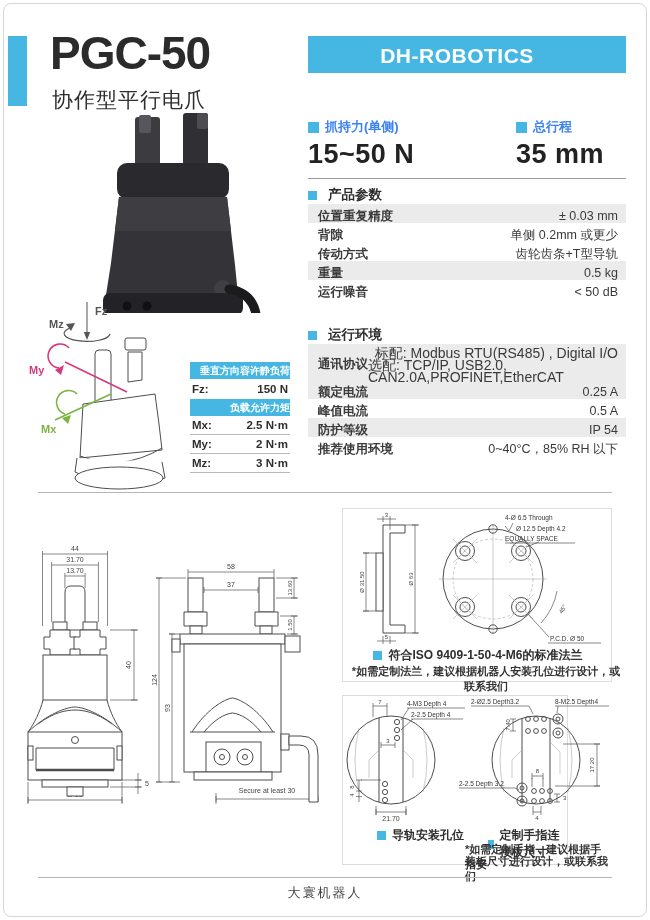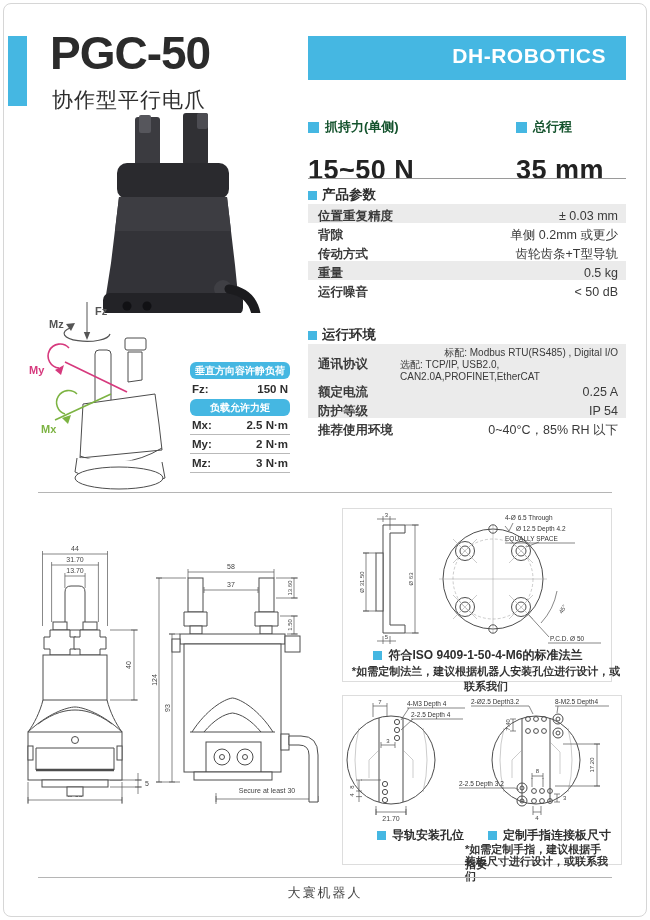--- a/index.html
+++ b/index.html
@@ -6,44 +6,44 @@
   html,body { background:#fff; }
   body { font-family:"Liberation Sans","DejaVu Sans",sans-serif; color:#333; }
   .page { position:relative; width:650px; height:920px; background:#fff; overflow:hidden; }
   .frame { position:absolute; inset:3px; border:1px solid #d6d6d6; border-radius:8px; pointer-events:none; }
   .abs { position:absolute; }
 
   
   .accent-bar { left:8px; top:36px; width:19px; height:70px; background:var(--accent,#45B7E2); }
   .model-title { left:50px; top:26px; font-size:46px; font-weight:bold; color:#2b2b2b; letter-spacing:-1px;text-align:center; }
   .model-subtitle { left:52px; top:86px; font-size:21px; color:#2e2e2e; letter-spacing:1px; }
-  .brand-banner { left:308px; top:36px; width:318px; height:44px; background:var(--accent,#45B7E2);
-    color:#fff; font-size:21px; font-weight:bold; text-align:right; line-height:40px; padding-right:20px; letter-spacing:.5px; }
+  .brand-banner { left:308px; top:36px; width:318px; height:37px; background:var(--accent,#45B7E2);
+    color:#fff; font-size:21px; font-weight:bold; text-align:center; line-height:40px; padding-right:20px; letter-spacing:.5px; }
 
   
-  .hl-label { display:flex; align-items:center; gap:6px; font-size:13px; font-weight:bold; color:#14532d; }
-  .hl-value { font-size:27px; font-weight:bold; color:#222; margin-top:19px; letter-spacing:.5px; }
+  .hl-label { display:flex; align-items:center; gap:6px; font-size:13px; font-weight:bold; color:#3b82f6; }
+  .hl-value { font-size:27px; font-weight:bold; color:#222; margin-top:3px; letter-spacing:.5px; }
   .sq { display:inline-block; background:var(--accent,#45B7E2); }
   .sq11 { width:11px; height:11px; }
   .sq9 { width:9px; height:9px; }
   .divider { height:1px; background:#9a9a9a; }
 
   
-  .sec-head { display:flex; align-items:center; gap:5px; font-size:13.5px; font-weight:bold; color:#2e2e2e; }
+  .sec-head { display:flex; align-items:center; gap:11px; font-size:13.5px; font-weight:bold; color:#2e2e2e; }
   .spec-table { width:318px; }
   .trow { display:flex; justify-content:space-between; align-items:center; height:19px; padding:5px 8px 0 10px; font-size:12.5px; }
   .trow.gray { background:var(--row-gray,#EBEBEB); }
   .tlabel { font-weight:bold; color:#3a3a3a; white-space:nowrap; }
   .tvalue { color:#3a3a3a; white-space:nowrap; }
   .trow.comm { height:36px; }
-  .comm-val { display:flex; flex-direction:column; align-items:flex-end; font-size:10px; line-height:12px; color:#3a3a3a;margin-left:32px; }
+  .comm-val { display:flex; flex-direction:column; align-items:flex-end; font-size:14px; line-height:12px; color:#3a3a3a; }
 
   
   .load-table { width:100px; font-size:11.5px; }
-  .lt-head { background:var(--accent,#45B7E2); color:#fff; font-weight:bold; font-size:10px; text-align:center; height:17px; line-height:17px;border-radius:6px; }
+  .lt-head { background:var(--accent,#45B7E2); color:#fff; font-weight:bold; font-size:10px; text-align:right; height:17px; line-height:17px; }
   .lt-row { display:flex; justify-content:space-between; align-items:center; height:20px; padding:0 2px; font-weight:bold; color:#2e2e2e; }
   .lt-row.b { border-bottom:1px solid #b9b9b9; height:19px; }
 
   
   .dbox { border:1px solid #ddd; background:#fff; }
   .dcap { display:flex; align-items:center; gap:6px; font-size:12px; font-weight:bold; color:#2e2e2e; }
   .dnote { font-size:11px; font-weight:bold; color:#333; }
 
   
   svg text { font-family:"Liberation Sans","DejaVu Sans",sans-serif; }
@@ -143,20 +143,24 @@
     <div class="trow gray comm">
       <span class="tlabel">通讯协议</span>
       <span class="comm-val">
         <span>标配: Modbus RTU(RS485) , Digital I/O</span>
         <span>选配: TCP/IP, USB2.0, CAN2.0A,PROFINET,EtherCAT</span>
       </span>
     </div>
     <div class="trow gray">
       <span class="tlabel">额定电流</span>
       <span class="tvalue">0.25 A</span>
+    </div>
+    <div class="trow">
+      <span class="tlabel">峰值电流</span>
+      <span class="tvalue">0.5 A</span>
     </div>
     <div class="trow gray">
       <span class="tlabel">防护等级</span>
       <span class="tvalue">IP 54</span>
     </div>
     <div class="trow">
       <span class="tlabel">推荐使用环境</span>
       <span class="tvalue">0~40°C，85% RH 以下</span>
     </div>
   </div>
@@ -411,21 +415,21 @@
       <text x="219" y="103" class="dim6" transform="rotate(-58 219 103)">45°</text>
       <text x="207" y="130" class="lbl">P.C.D. Ø 50</text>
     </svg>
     <div class="abs dcap" style="left:0;top:138px;width:270px;justify-content:center">
       <span class="sq sq9"></span>
       <span>符合ISO 9409-1-50-4-M6的标准法兰</span>
     </div>
     <div class="abs dnote" style="left:8px;top:155px;width:270px;text-align:center">*如需定制法兰，建议根据机器人安装孔位进行设计，或联系我们</div>
   </div>
 
-  <div class="abs dbox" style="left:342px;top:695px;width:280px;height:170px">
+  <div class="abs dbox" style="left:342px;top:695px;width:226px;height:170px">
     <svg class="abs" style="left:0;top:2px" width="268" height="126" viewBox="0 0 268 126">
 
       <g>
         <circle cx="48" cy="62" r="44" class="ol"></circle>
         <line x1="36" y1="20" x2="36" y2="104" class="ol"></line>
         <line x1="60" y1="20" x2="60" y2="104" class="ol"></line>
         <path d="M16,30 Q8,62 16,94" class="cl"></path>
         <path d="M80,30 Q88,62 80,94" class="cl"></path>
         <path d="M36,52 L26,62 L26,80" class="cl"></path>
         <path d="M60,52 L70,62 L70,80" class="cl"></path>

